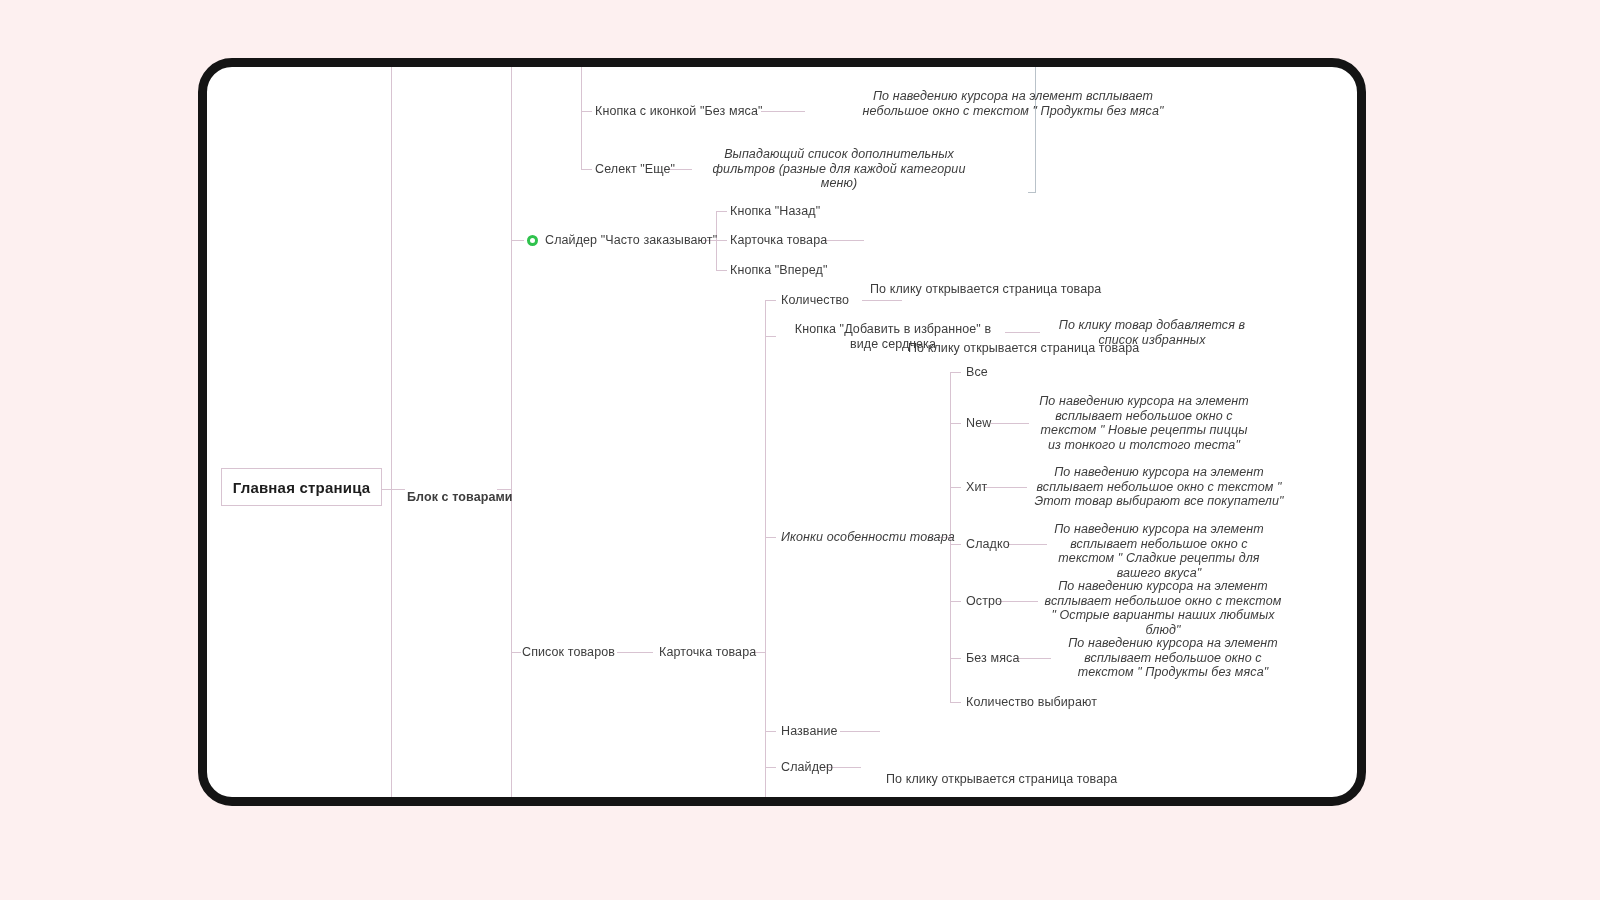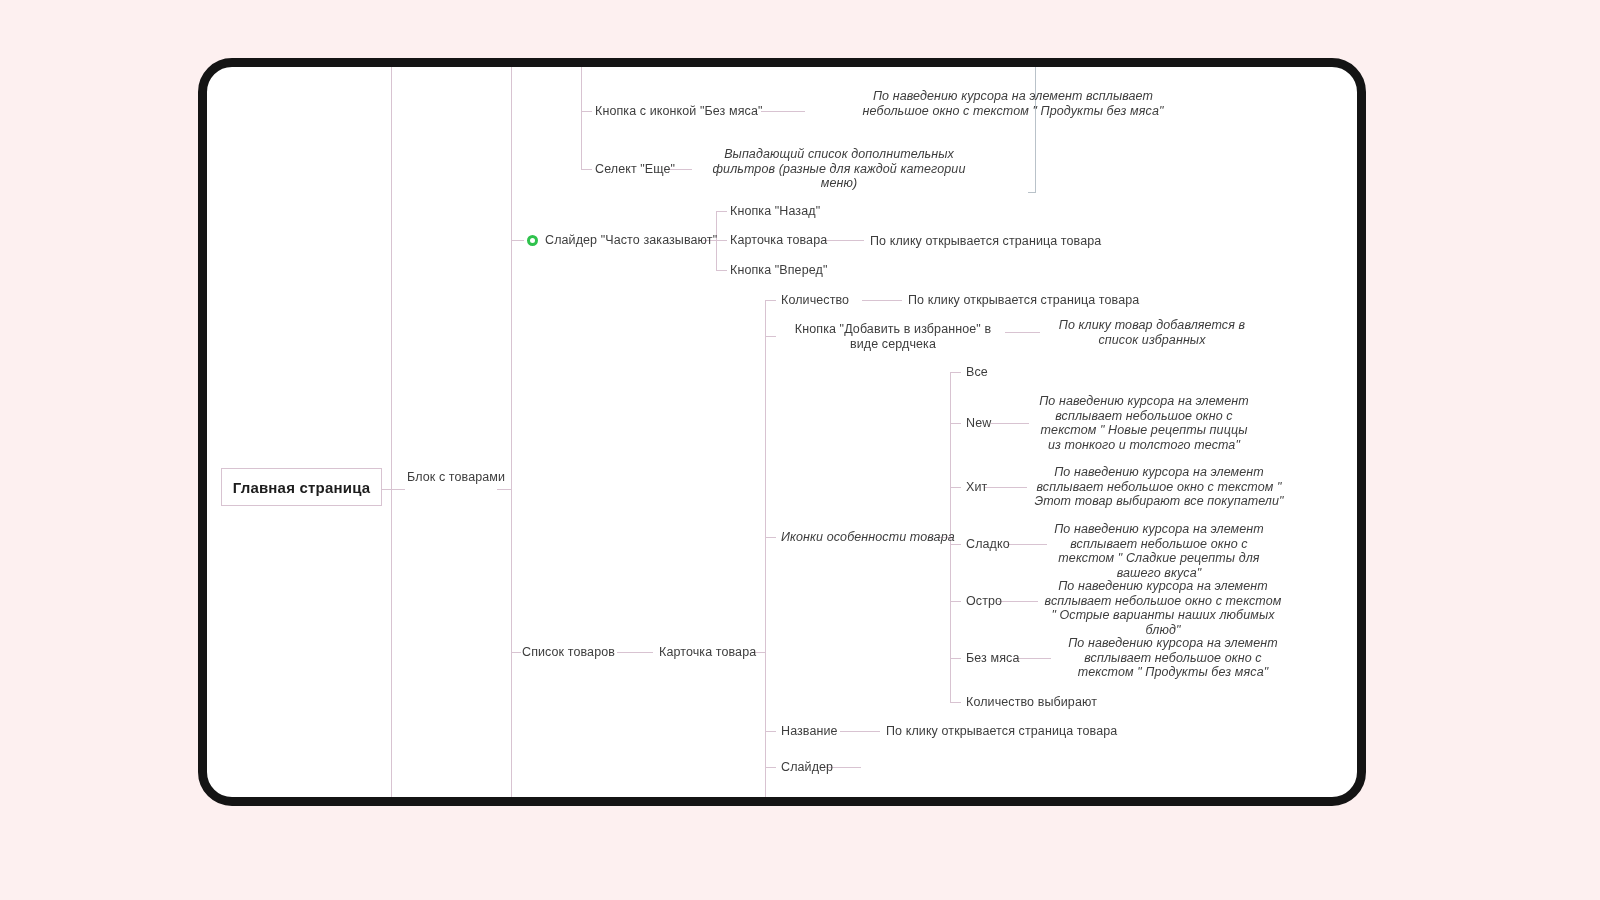--- a/index.html
+++ b/index.html
@@ -47,21 +47,21 @@
   .node.wrap{white-space:normal;text-align:center;}
   .note{
     position:absolute;
     font-size:12.5px;
     font-style:italic;
     color:#3d3d3d;
     line-height:14.5px;
     text-align:center;
     letter-spacing:.1px;
   }
-  .note.plain{font-style:normal;white-space:nowrap;text-align:left;}
+  .note.plain{font-style:normal;white-space:nowrap;text-align:left;margin-top:48px;}
 
   
   #root-node{
     position:absolute;
     left:221px;top:468px;
     width:159px;height:36px;
     border:1px solid #d8c3d1;
     background:#ffffff;
     display:flex;align-items:center;justify-content:center;
     font-size:15px;font-weight:bold;color:#1d1d1d;
@@ -143,21 +143,21 @@
       <div class="hline" style="left:991px;top:423px;width:38px;"></div>
       <div class="hline" style="left:985px;top:487px;width:42px;"></div>
       <div class="hline" style="left:1007px;top:544px;width:40px;"></div>
       <div class="hline" style="left:998px;top:601px;width:40px;"></div>
       <div class="hline" style="left:1013px;top:658px;width:38px;"></div>
 
       <div id="root-node">
         <span>Главная страница</span>
       </div>
 
-      <div class="node" style="left:407px;top:470px;">Блок с товарами</div>
+      <div class="node" style="left:407px;top:490px;font-weight:bold;">Блок с товарами</div>
 
       <div class="node" style="left:522px;top:645px;">Список товаров</div>
 
       <div class="node" style="left:659px;top:645px;">Карточка товара</div>
 
       <div class="node" style="left:595px;top:104px;">Кнопка с иконкой  "Без мяса"</div>
       <div class="note" style="left:848px;top:89px;width:330px;">По наведению курсора на элемент всплывает небольшое окно с текстом " Продукты без мяса"</div>
 
       <div class="node" style="left:595px;top:162px;">Селект "Еще"</div>
       <div class="note" style="left:694px;top:147px;width:290px;">Выпадающий список дополнительных фильтров (разные для каждой категории меню)</div>

